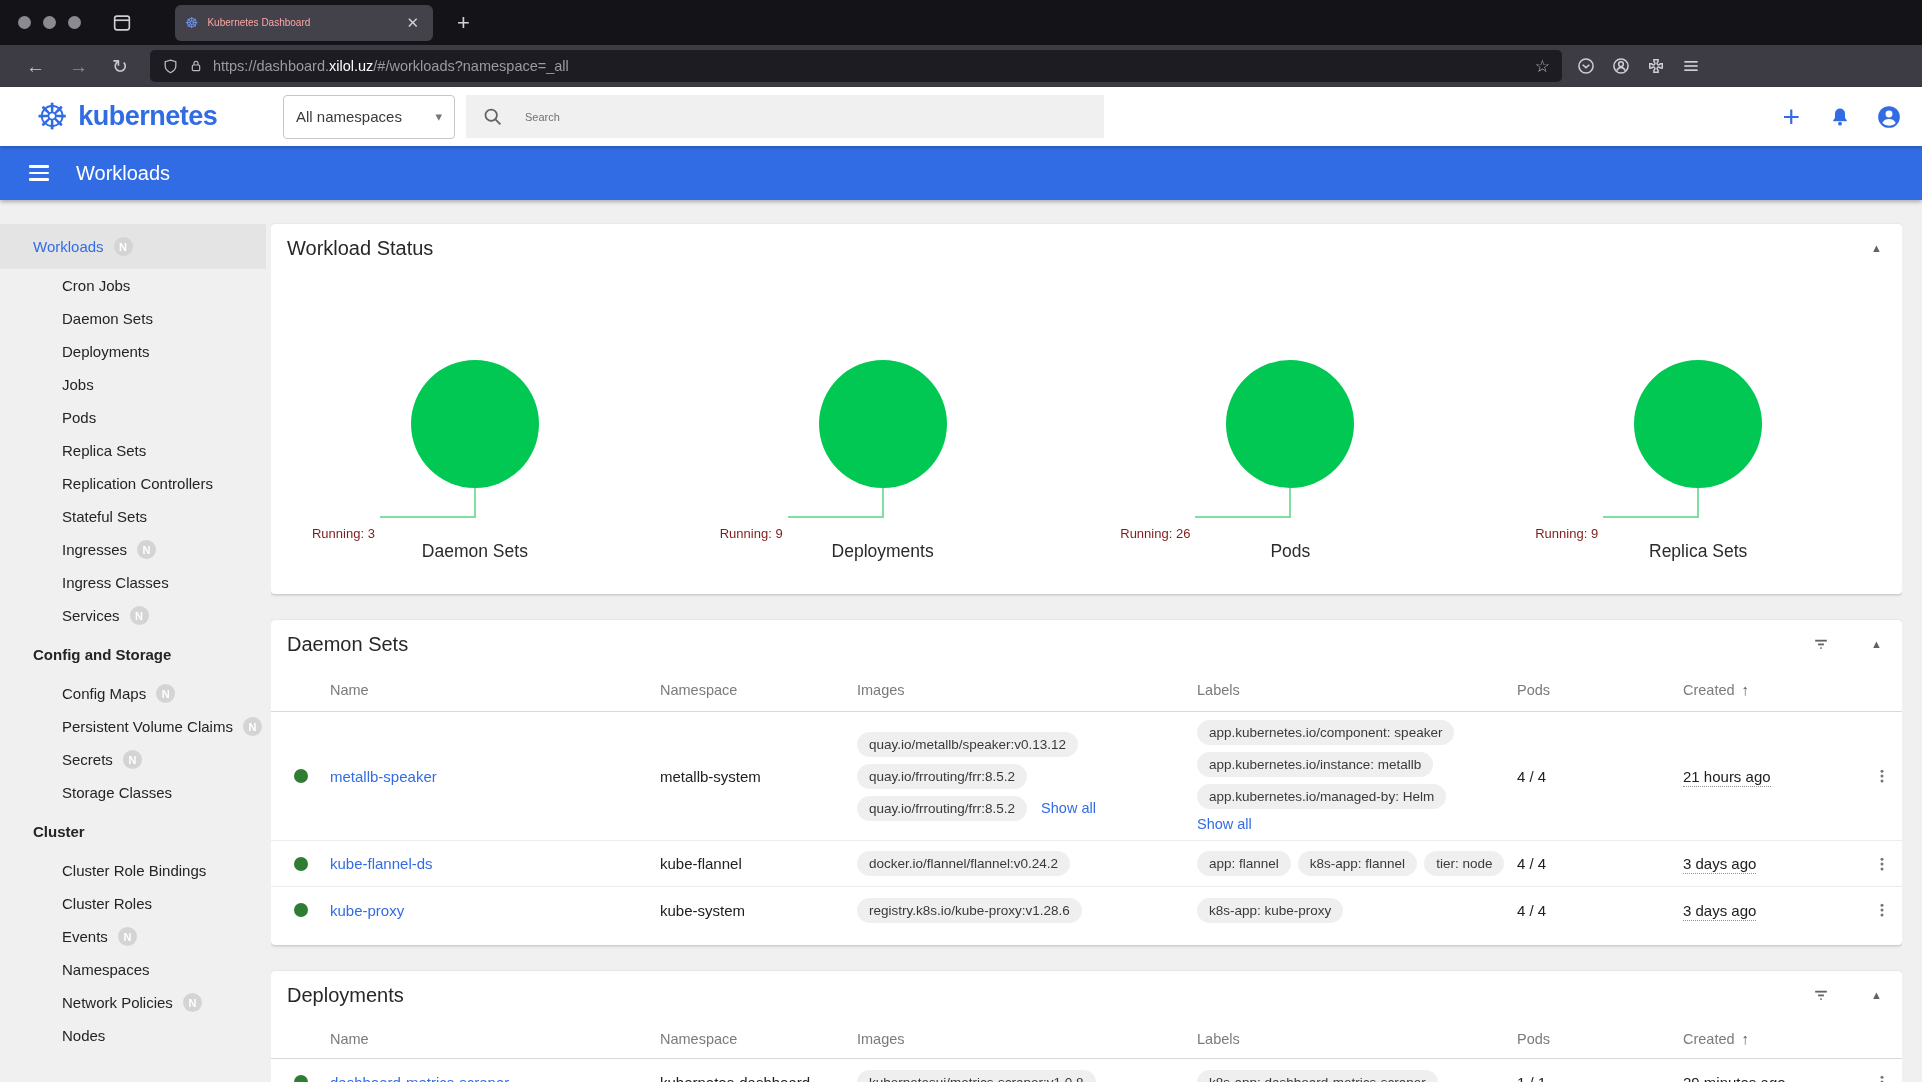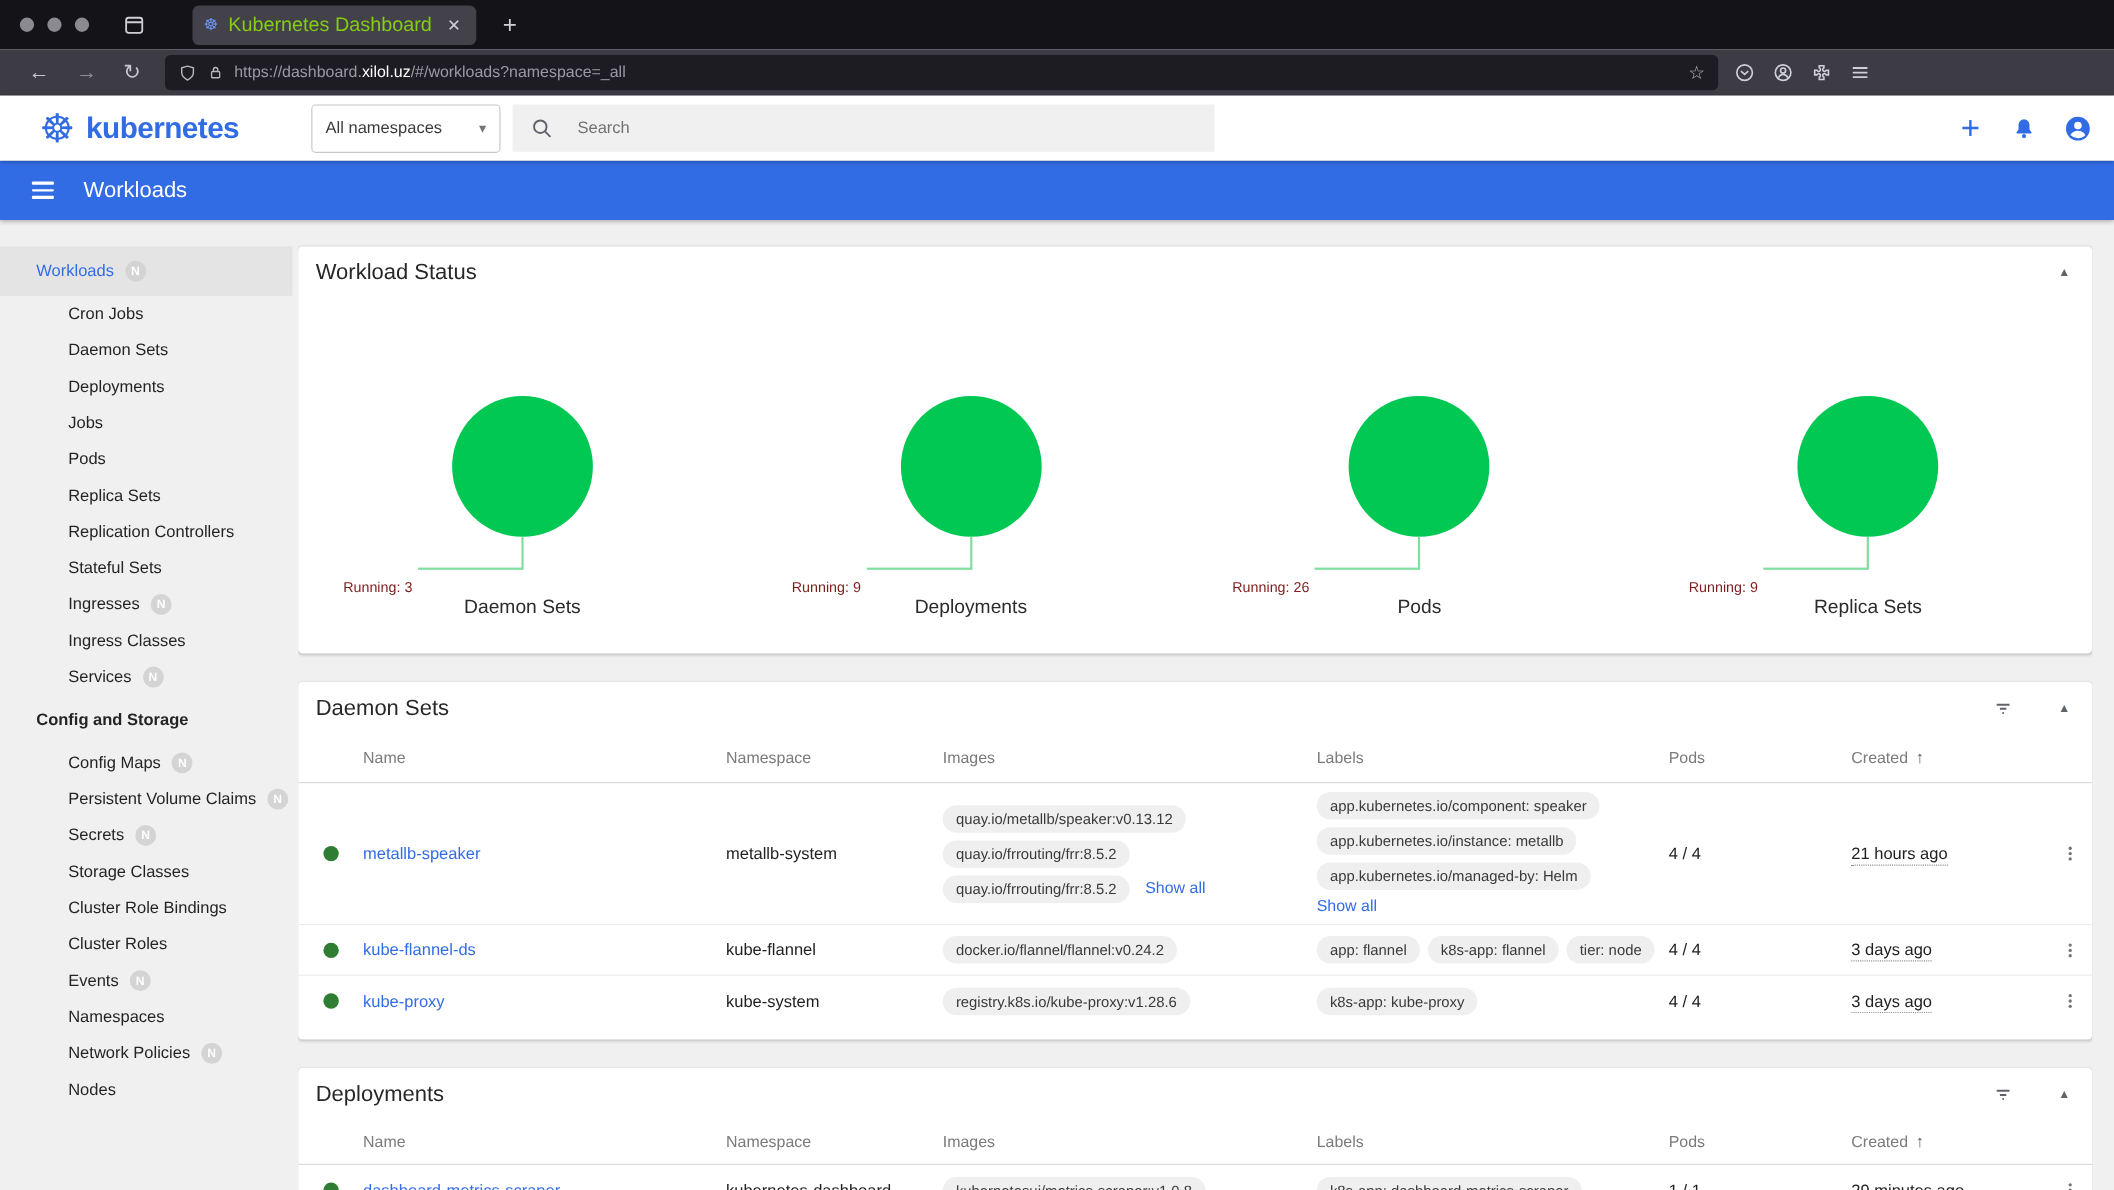--- a/index.html
+++ b/index.html
@@ -6,21 +6,21 @@
   html,body { width:1922px; height:1082px; overflow:hidden; }
   body { font-family:"Liberation Sans", sans-serif; background:#f0f0f0; }
   .window { width:1922px; height:1082px; overflow:hidden; display:flex; flex-direction:column; position:relative; }
 
   
   .tabbar { height:45px; background:#141318; display:flex; align-items:center; flex:0 0 auto; }
   .win-dots { display:flex; gap:12px; margin:0 22px 0 18px; }
   .win-dot { width:13px; height:13px; border-radius:50%; background:#8a8a90; }
   .fxview { margin:0 30px 0 8px; display:flex; }
   .tab { width:258px; height:36px; background:#43424b; border-radius:6px; display:flex; align-items:center; padding:0 10px; gap:9px; margin-left:12px; }
-  .tab-title { color:#84cc16; font-size:18px; white-space:nowrap; overflow:hidden; flex:1; }
+  .tab-title { color:#fca5a5; font-size:10px; white-space:nowrap; overflow:hidden; flex:1; }
   .tab-fav { color:#6b93ee; font-size:15px; line-height:1; }
   .tab-close { color:#cfcfd6; font-size:15px; padding:2px 4px; cursor:pointer; }
   .newtab { color:#d2d1d8; font-size:22px; margin-left:16px; padding:0 8px; cursor:pointer; font-weight:300; }
 
   .toolbar { height:42px; background:#3d3c44; display:flex; align-items:center; padding:0 14px; flex:0 0 auto; }
   .nav-ic { color:#c9c8cf; font-size:19px; padding:0 12px; cursor:pointer; line-height:1; }
   .nav-ic.dim { color:#8e8d95; }
   .urlbar { width:1412px; height:32px; background:#1d1c23; border-radius:5px; display:flex; align-items:center; padding:0 12px; gap:9px; margin-left:10px; }
   .url-text { font-size:14.5px; color:#9b9aa3; flex:1; white-space:nowrap; overflow:hidden; }
   .url-text b { color:#ffffff; font-weight:400; }
@@ -30,21 +30,21 @@
 
   
   .k8s-header { height:59px; background:#ffffff; position:relative; z-index:6; box-shadow:0 1px 4px rgba(0,0,0,.28); flex:0 0 auto; display:flex; align-items:center; }
   .brand-wrap { display:flex; align-items:center; margin-left:36px; gap:10px; }
   .k8s-logo { color:var(--accent); font-size:36px; line-height:1; }
   .brand { color:var(--accent); font-size:27px; font-weight:700; letter-spacing:-.5px; }
   .ns-select { position:absolute; left:283px; top:50%; transform:translateY(-50%); width:172px; height:44px; border:1px solid #c6c6c6; border-radius:4px; display:flex; align-items:center; padding:0 12px; cursor:pointer; background:#fff; }
   .ns-value { font-size:15px; color:#3a3a3a; flex:1; }
   .ns-caret { color:#757575; font-size:13px; }
   .searchbar { position:absolute; left:466px; top:8px; width:638px; height:43px; background:#f0f0f0; display:flex; align-items:center; padding:0 16px; gap:22px; }
-  .search-ph { font-size:15px; color:#717171; }
+  .search-ph { font-size:11px; color:#717171; }
   .hdr-actions { position:absolute; right:20px; top:0; height:100%; display:flex; align-items:center; gap:24px; }
   .hdr-plus { color:var(--accent); font-size:30px; font-weight:300; line-height:1; cursor:pointer; padding:0 4px; }
   .hdr-actions svg { cursor:pointer; }
 
   
   .appbar { height:54px; background:var(--accent); display:flex; align-items:center; padding-left:27px; gap:25px; flex:0 0 auto; position:relative; z-index:5; box-shadow:0 2px 4px rgba(0,0,0,.28); }
   .appbar-title { color:#fff; font-size:20px; font-weight:500; }
   .hamb { display:flex; flex-direction:column; gap:4px; cursor:pointer; padding:4px 2px; }
   .hamb span { width:20px; height:2.4px; background:#fff; border-radius:1px; }
 
@@ -268,20 +268,23 @@
           <span class="nav-label">Persistent Volume Claims</span>
           <span class="badge">N</span>
         </div>
         <div class="nav-item">
           <span class="nav-label">Secrets</span>
           <span class="badge">N</span>
         </div>
         <div class="nav-item">
           <span class="nav-label">Storage Classes</span>
         </div>
+        <div class="nav-item nav-section">
+          <span class="nav-label">Cluster</span>
+        </div>
         <div class="nav-item">
           <span class="nav-label">Cluster Role Bindings</span>
         </div>
         <div class="nav-item">
           <span class="nav-label">Cluster Roles</span>
         </div>
         <div class="nav-item">
           <span class="nav-label">Events</span>
           <span class="badge">N</span>
         </div>

